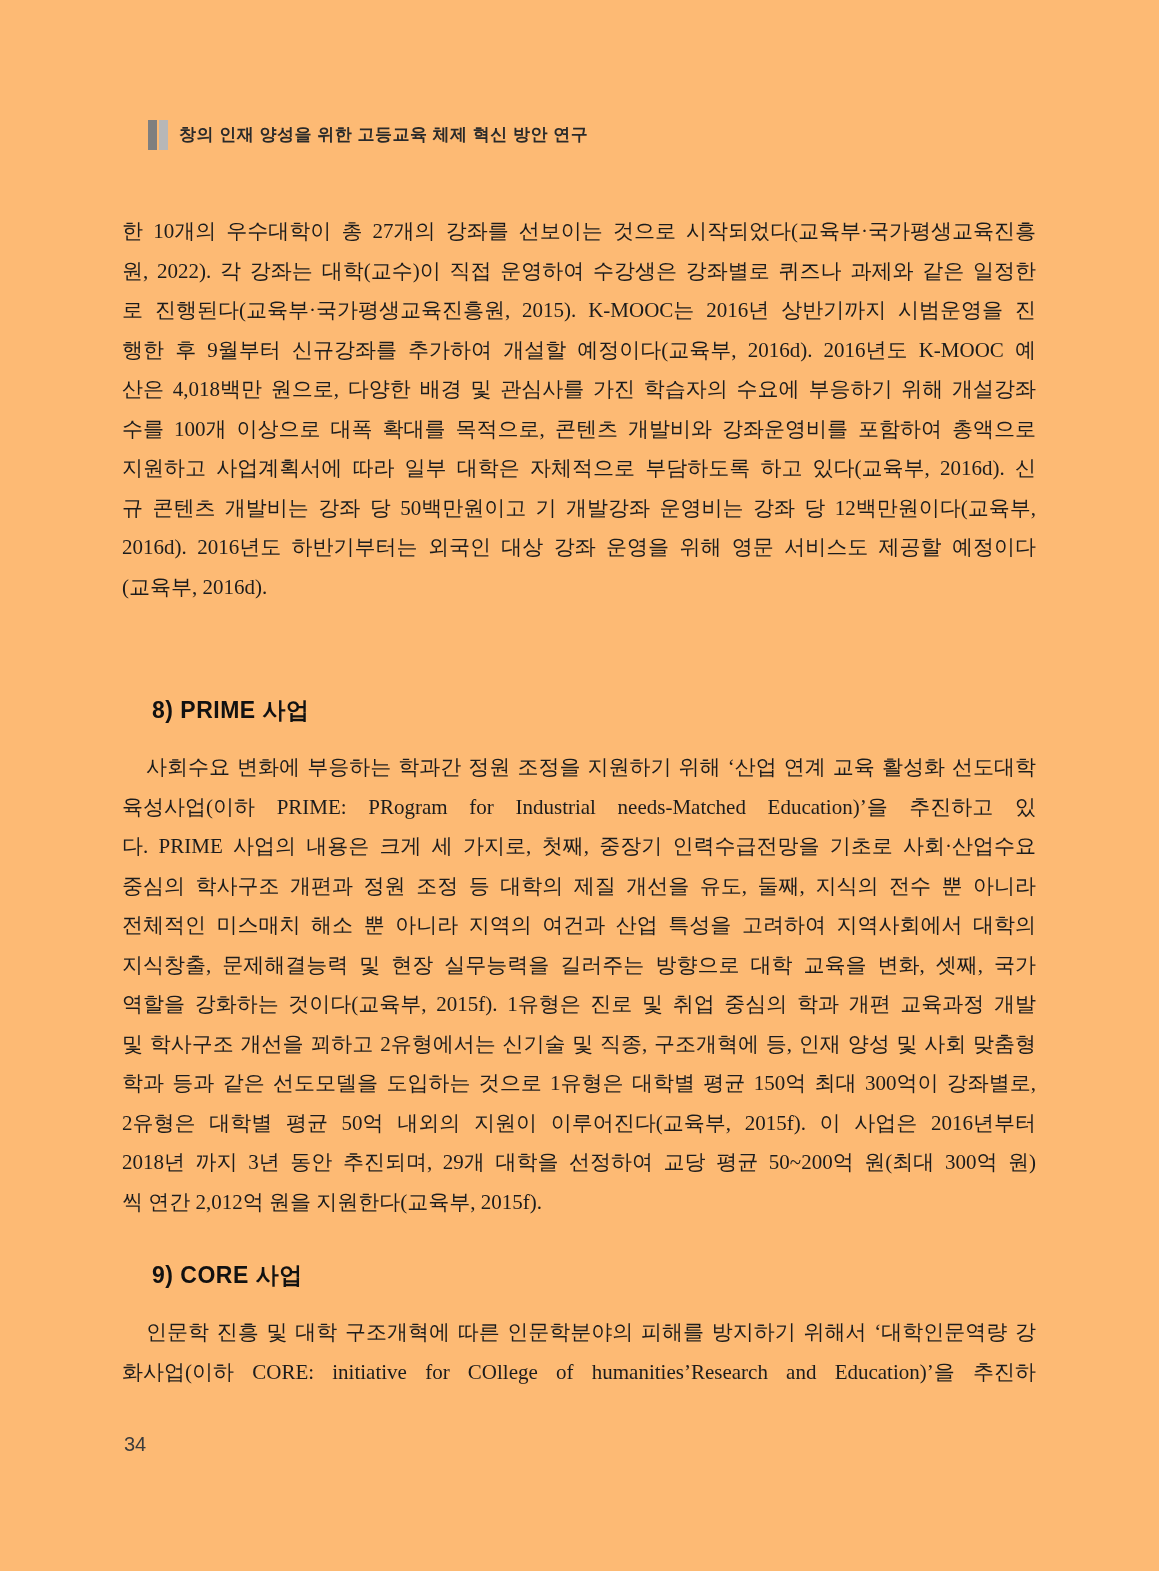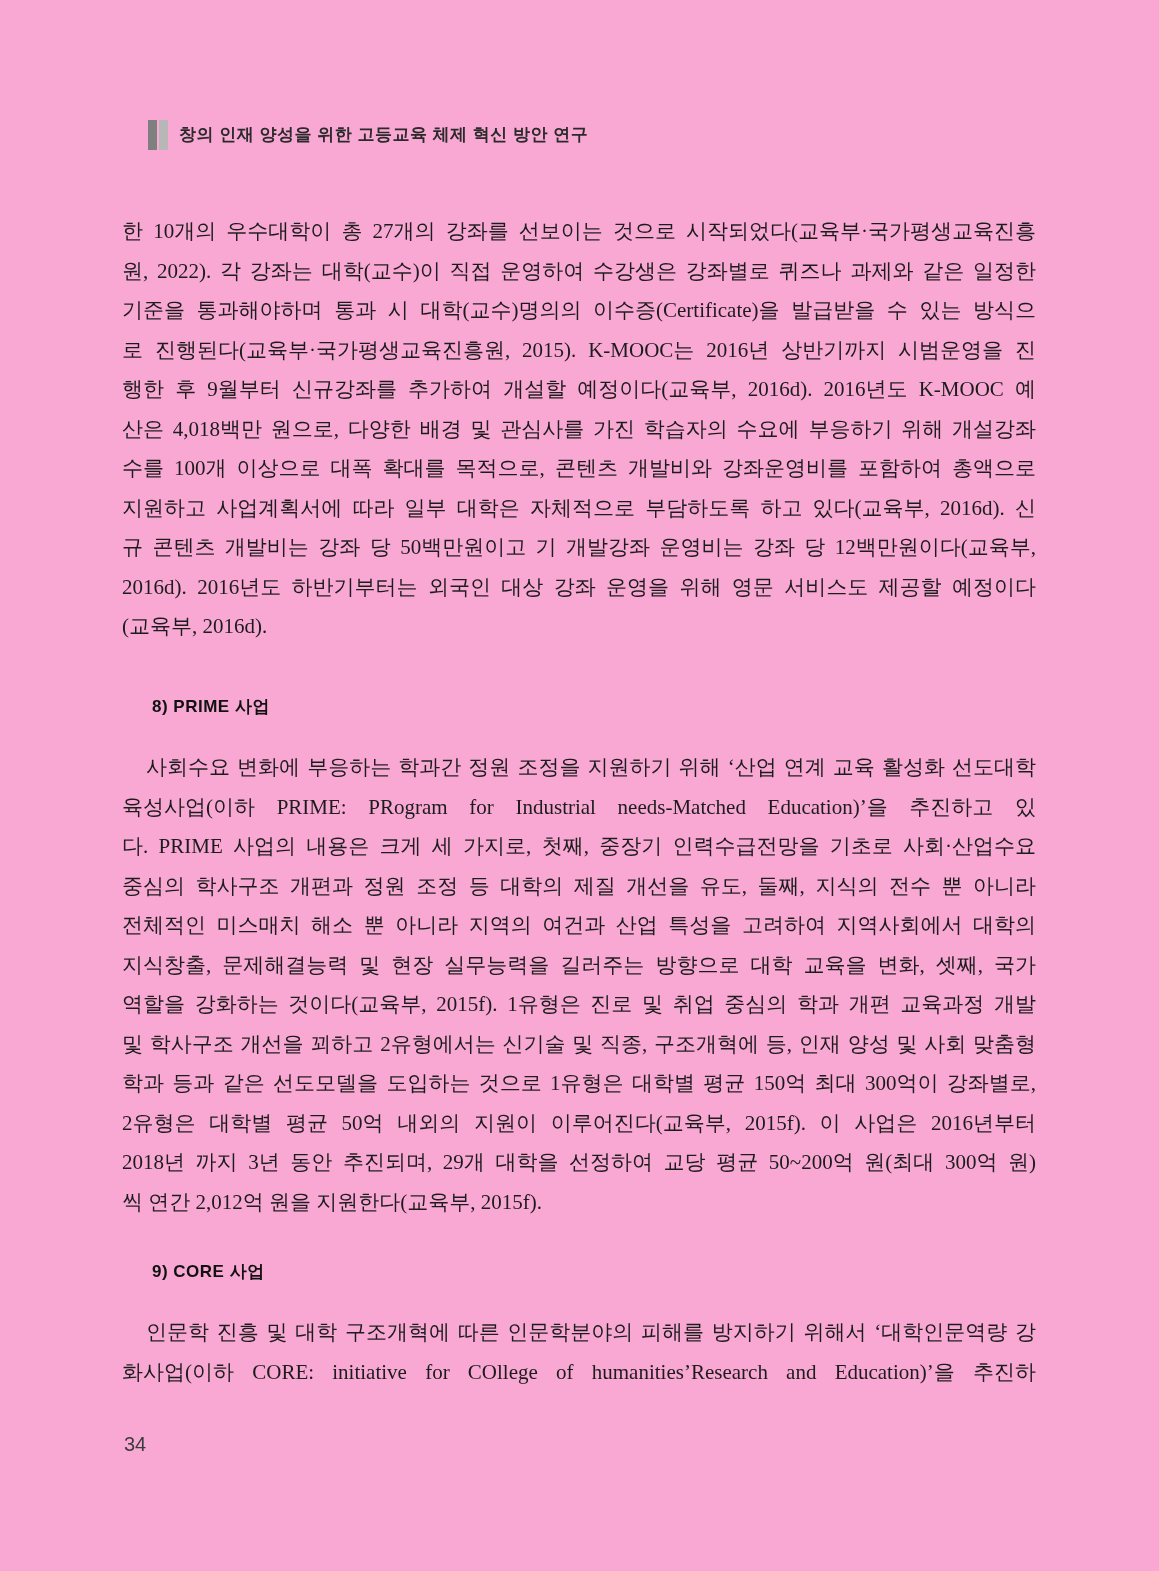--- a/index.html
+++ b/index.html
@@ -1,21 +1,21 @@
 <!DOCTYPE html>
 <html><head>
 <meta charset="utf-8">
 <style>
   * { margin: 0; padding: 0; box-sizing: border-box; }
   html, body { background: #ffffff; }
   .page {
     position: relative;
     width: 1159px;
     height: 1571px;
-    background: #f9a8d4;
+    background: #fdba74;
     font-family: "Liberation Serif", "DejaVu Serif", serif;
     color: #1c1c1c;
     overflow: hidden;
   }
   
   .header {
     position: absolute;
     top: 119px;
     left: 148px;
     display: flex;
@@ -58,21 +58,21 @@
   #para-kmooc { top: 212px; }
   #para-prime { top: 748px; }
   #para-core  { top: 1313px; }
   
   .section-heading {
     position: absolute;
     left: 122px;
     width: 914px;
     padding-left: 30px;
     font-family: "Liberation Sans", "DejaVu Sans", sans-serif;
-    font-size: 17px;
+    font-size: 23px;
     font-weight: 600;
     color: #111111;
     letter-spacing: 0.5px;
   }
   #heading-prime { top: 695px; }
   #heading-core  { top: 1260px; }
   
   .footer {
     position: absolute;
     top: 1433px;
@@ -92,21 +92,20 @@
 
   <div class="header">
     <span class="bar bar-dark"></span>
     <span class="bar bar-light"></span>
     <span class="header-title">창의 인재 양성을 위한 고등교육 체제 혁신 방안 연구</span>
   </div>
 
   <div id="para-kmooc" class="para">
       <div class="line line-first">한 10개의 우수대학이 총 27개의 강좌를 선보이는 것으로 시작되었다(교육부·국가평생교육진흥</div>
       <div class="line">원, 2022). 각 강좌는 대학(교수)이 직접 운영하여 수강생은 강좌별로 퀴즈나 과제와 같은 일정한</div>
-      <div class="line">기준을 통과해야하며 통과 시 대학(교수)명의의 이수증(Certificate)을 발급받을 수 있는 방식으</div>
       <div class="line">로 진행된다(교육부·국가평생교육진흥원, 2015). K-MOOC는 2016년 상반기까지 시범운영을 진</div>
       <div class="line">행한 후 9월부터 신규강좌를 추가하여 개설할 예정이다(교육부, 2016d). 2016년도 K-MOOC 예</div>
       <div class="line">산은 4,018백만 원으로, 다양한 배경 및 관심사를 가진 학습자의 수요에 부응하기 위해 개설강좌</div>
       <div class="line">수를 100개 이상으로 대폭 확대를 목적으로, 콘텐츠 개발비와 강좌운영비를 포함하여 총액으로</div>
       <div class="line">지원하고 사업계획서에 따라 일부 대학은 자체적으로 부담하도록 하고 있다(교육부, 2016d). 신</div>
       <div class="line">규 콘텐츠 개발비는 강좌 당 50백만원이고 기 개발강좌 운영비는 강좌 당 12백만원이다(교육부,</div>
       <div class="line">2016d). 2016년도 하반기부터는 외국인 대상 강좌 운영을 위해 영문 서비스도 제공할 예정이다</div>
       <div class="line line-last">(교육부, 2016d).</div>
     </div>
 

